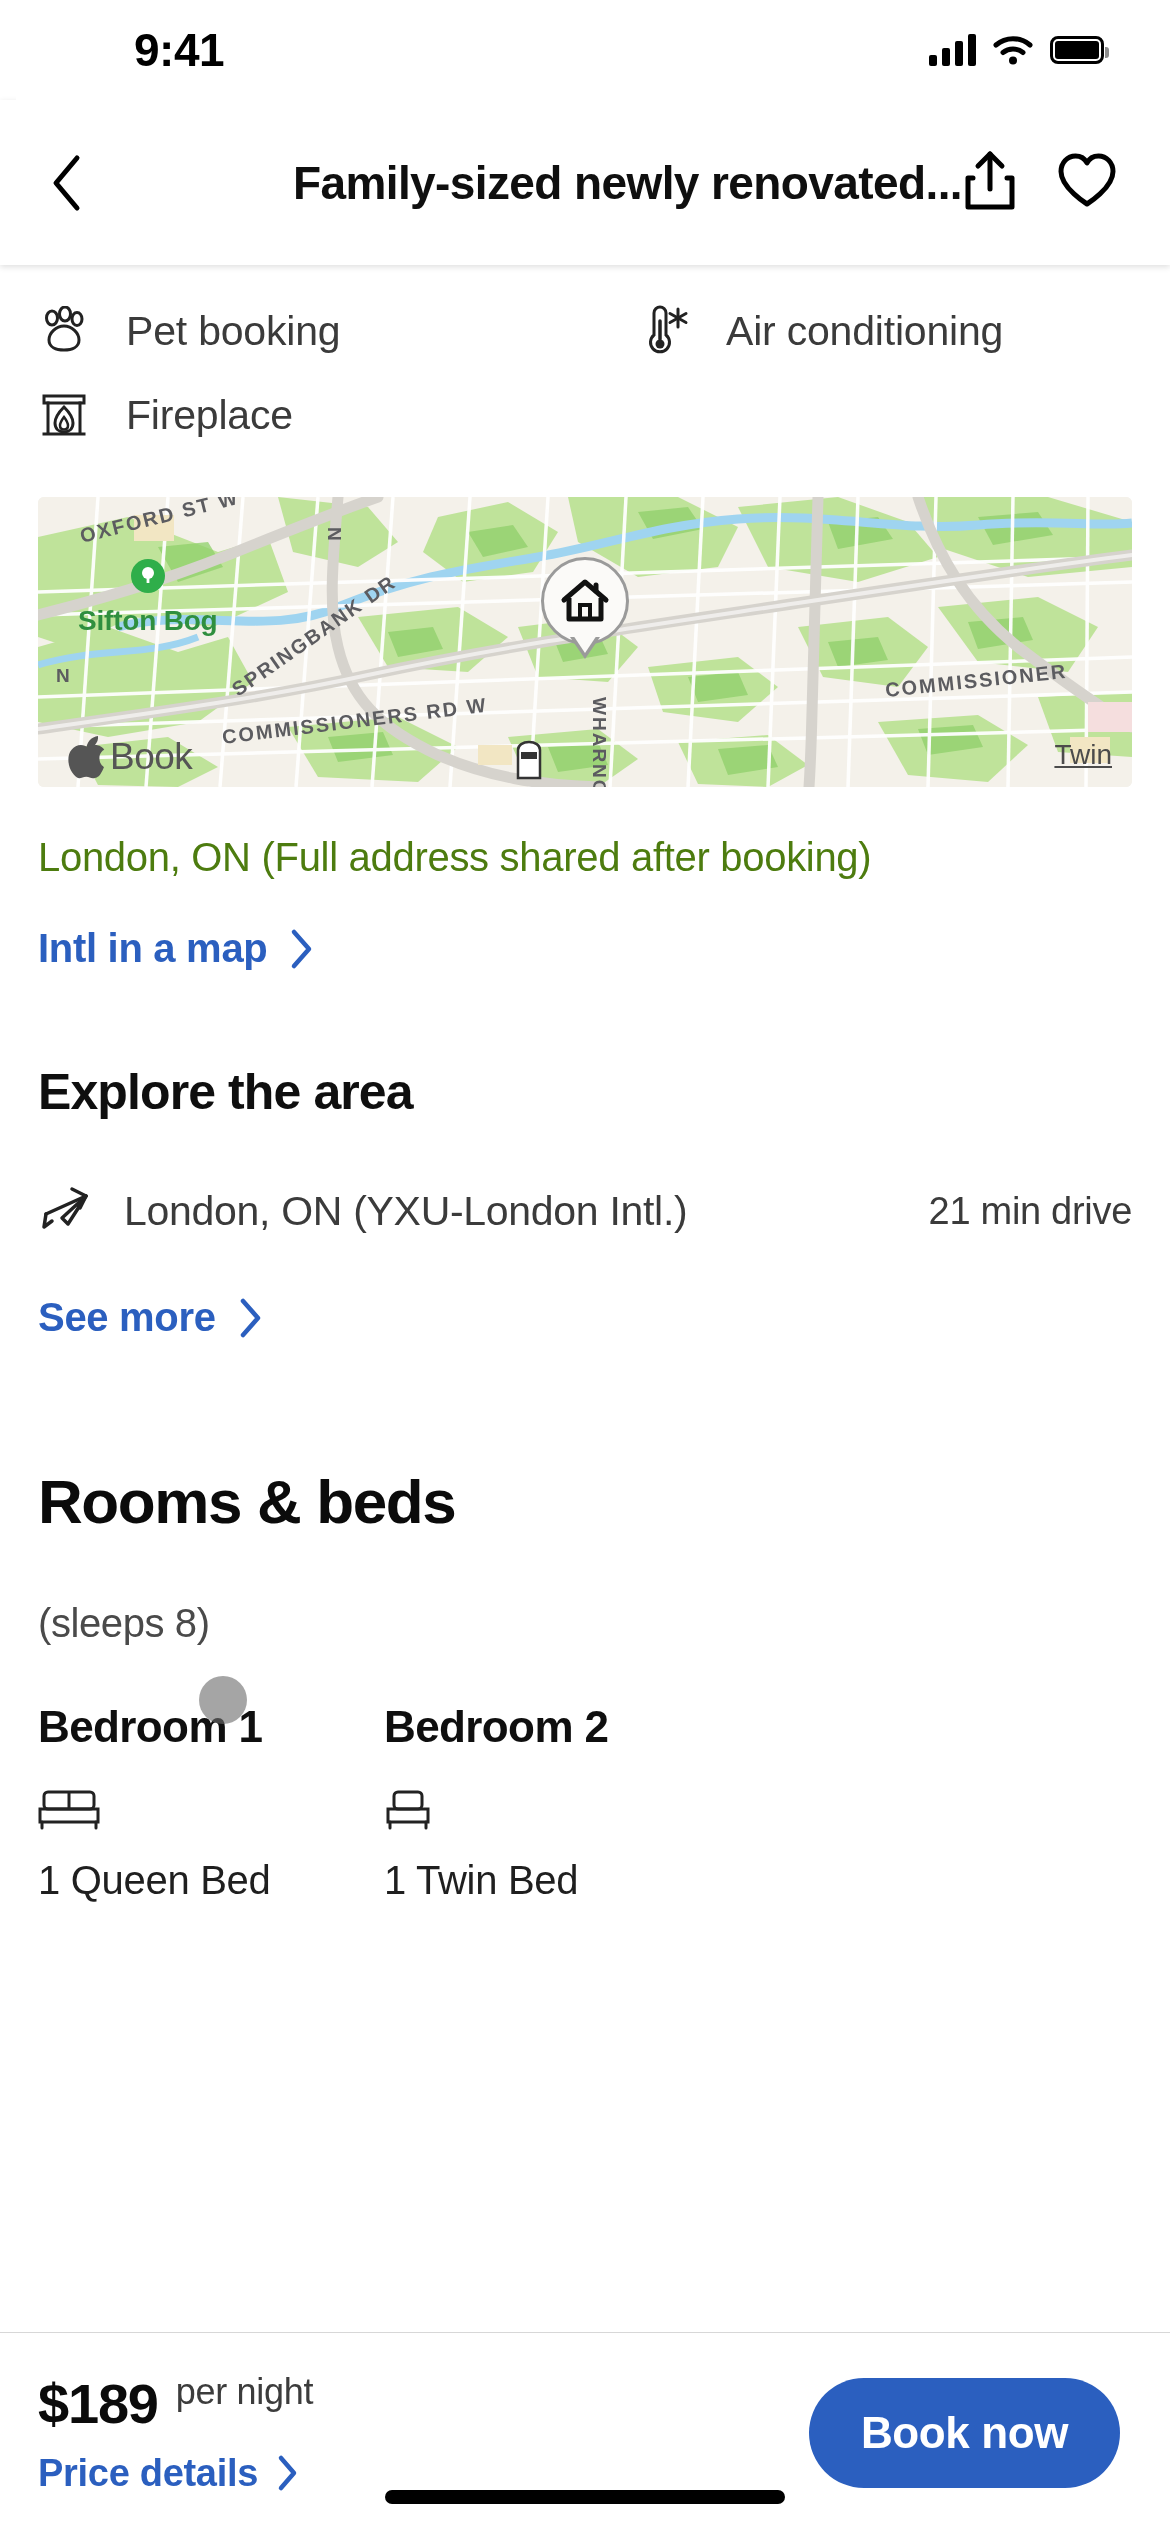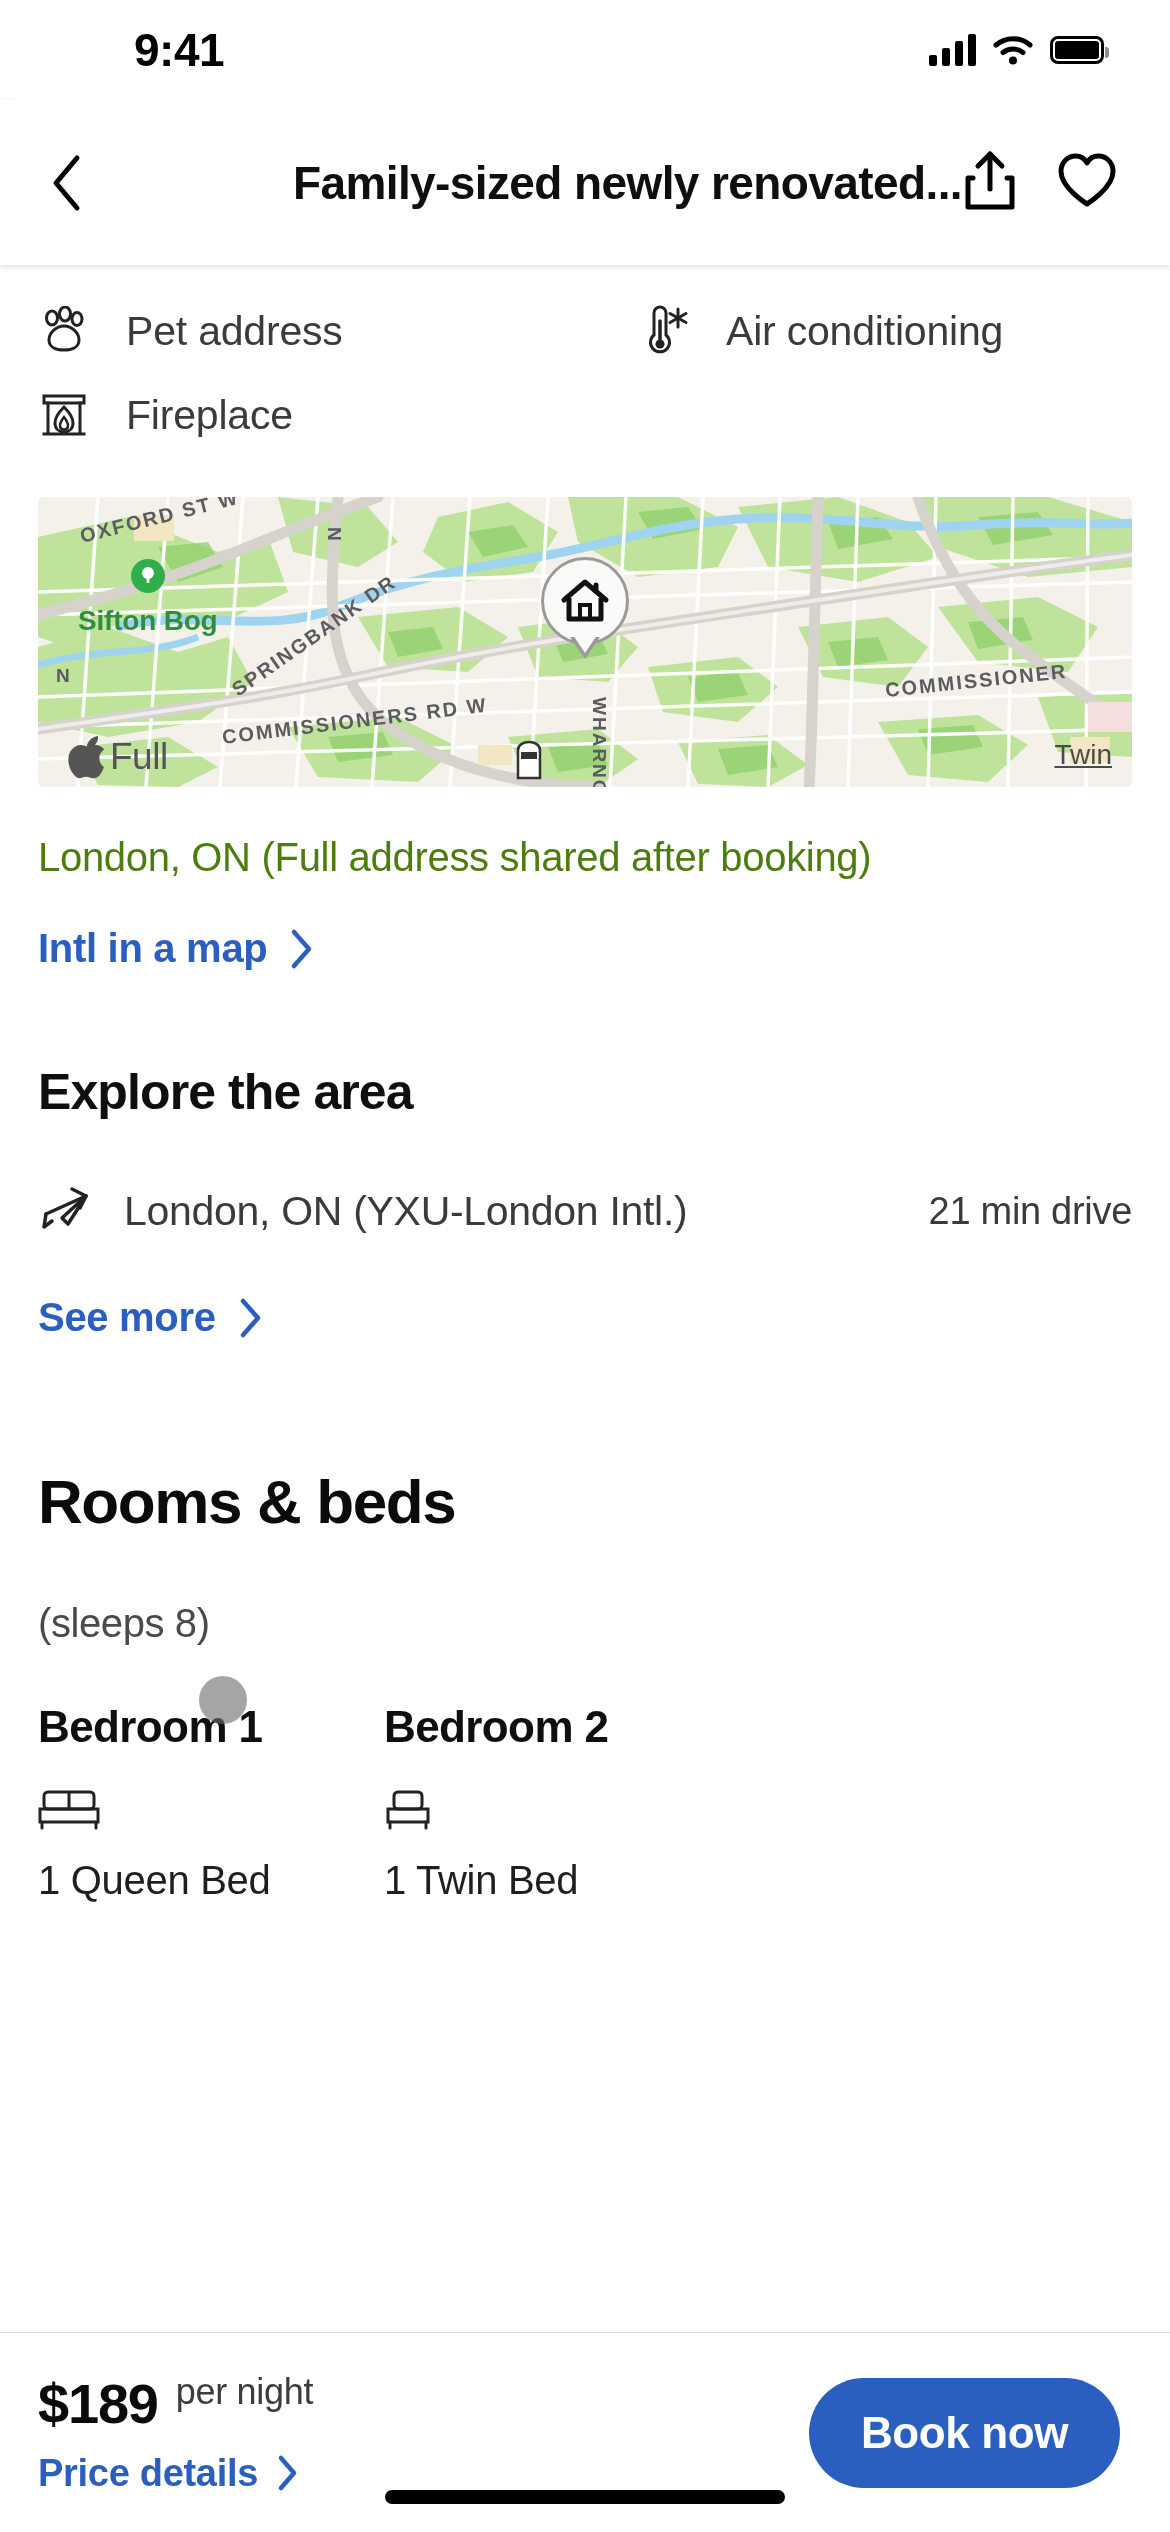--- a/index.html
+++ b/index.html
@@ -235,21 +235,21 @@
       <div class="amen-row">
         <div class="amen col1">
           <span class="amen-ic">
             <svg width="50" height="50" viewBox="0 0 50 50">
               <ellipse cx="13" cy="12" rx="5.5" ry="7" stroke="#222" stroke-width="3" fill="none"></ellipse>
               <ellipse cx="26" cy="8" rx="5.5" ry="7" stroke="#222" stroke-width="3" fill="none"></ellipse>
               <ellipse cx="38" cy="13" rx="5" ry="6.5" stroke="#222" stroke-width="3" fill="none"></ellipse>
               <path d="M25 20 C33 20 40 27 40 34 C40 41 33 44 25 44 C17 44 10 41 10 34 C10 27 17 20 25 20 Z" stroke="#222" stroke-width="3" fill="none"></path>
             </svg>
           </span>
-          <span class="amen-lb">Pet address</span>
+          <span class="amen-lb">Pet booking</span>
         </div>
         <div class="amen col2">
           <span class="amen-ic">
             <svg width="50" height="52" viewBox="0 0 50 52">
               <path d="M15 8 C15 4.5 18 2 21 2 C24 2 27 4.5 27 8 L27 30 A9.5 9.5 0 1 1 15 30 Z" stroke="#222" stroke-width="3" fill="none"></path>
               <circle cx="21" cy="39" r="4.5" fill="#222"></circle>
               <line x1="21" y1="16" x2="21" y2="34" stroke="#222" stroke-width="3.5" stroke-linecap="round"></line>
               <g stroke="#222" stroke-width="3" stroke-linecap="round">
                 <line x1="39" y1="4" x2="39" y2="22"></line>
                 <line x1="31" y1="8.5" x2="47" y2="17.5"></line>
@@ -394,21 +394,21 @@
           </svg>
         </div>
         <div class="tail"></div>
       </div>
 
       <div class="map-attr">
         <svg width="40" height="44" viewBox="0 0 40 44">
           <path d="M27 10 C29 7.5 30.5 4.5 30 1 C27 1.3 23.5 3 21.5 5.5 C19.8 7.7 18 11 18.6 14 C21.8 14.2 25 12.5 27 10 Z" fill="#555"></path>
           <path d="M36 32 C34.8 35 34 36.5 32.5 39 C30.3 42.5 27.3 43.2 25 43.2 C22.5 43.2 21 41.7 18.2 41.7 C15.3 41.7 13.6 43.2 11.3 43.3 C9 43.4 6.5 41 4.2 37.6 C0 31.6 -1.5 20.6 3.6 14.8 C6 11.9 9.3 10.1 12.9 10.1 C15.7 10.1 18 11.8 19.8 11.8 C21.5 11.8 24.5 9.8 27.8 10.1 C29.3 10.2 33.5 10.7 36.2 14.6 C36 14.8 31.3 17.6 31.4 23.2 C31.5 29.9 36 31.9 36 32 Z" fill="#555"></path>
         </svg>
-        <span class="mapstxt">Full</span>
+        <span class="mapstxt">Book</span>
       </div>
       <div class="map-legal">Twin</div>
     </div>
 
     <div class="addr">London, ON (Full address shared after booking)</div>
 
     <div class="linkrow">
       <span class="lbl">Intl in a map</span>
       <svg width="26" height="42" viewBox="0 0 26 42">
         <path d="M5 4 L20 21 L5 38" stroke="#2b5fbf" stroke-width="4.5" fill="none" stroke-linecap="round" stroke-linejoin="round"></path>

